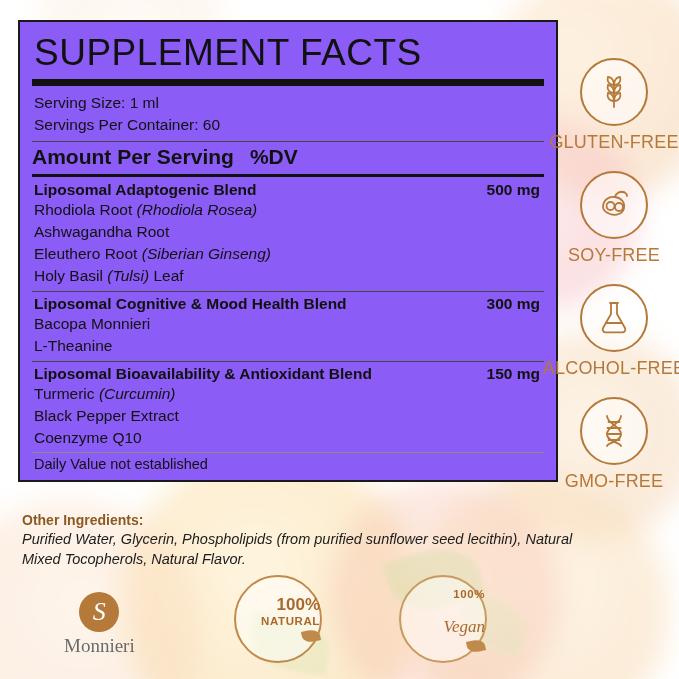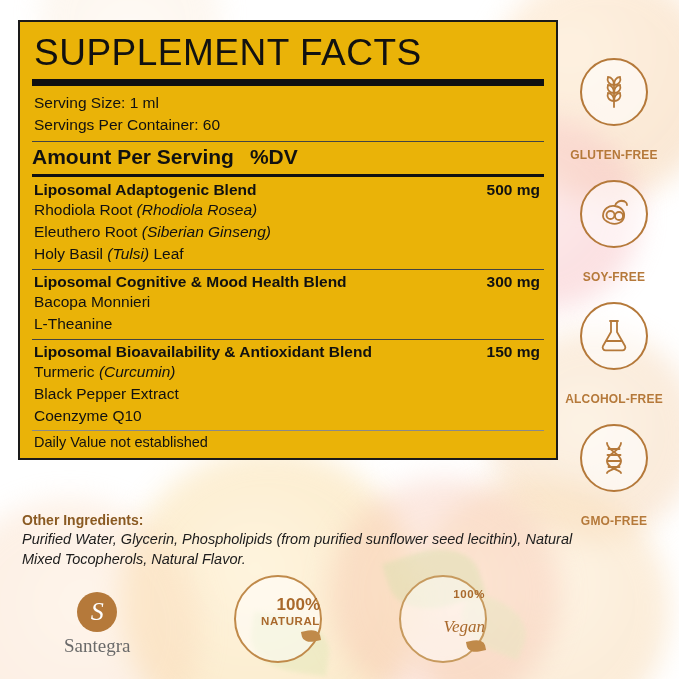--- a/index.html
+++ b/index.html
@@ -45,21 +45,21 @@
   .leaf.l1 { right: 200px; bottom: 70px; width: 90px; height: 60px; background: #cfe0a8; transform: rotate(-18deg); }
   .leaf.l2 { right: 150px; bottom: 30px; width: 70px; height: 48px; background: #e0e9bd; transform: rotate(22deg); }
   .leaf.l3 { left: 250px;  bottom: 8px;  width: 80px; height: 54px; background: #d8e6b0; transform: rotate(8deg); }
 
   
   .panel {
     position: absolute;
     left: 18px;
     top: 20px;
     width: 540px;
-    background: #eab308;
+    background: #8b5cf6;
     border: 2px solid #1a1a1a;
     box-sizing: border-box;
     padding: 10px 12px 8px 12px;
     z-index: 3;
   }
   .sf-title {
     font-size: 37px;
     letter-spacing: .5px;
     font-weight: 400;
     color: #111;
@@ -156,23 +156,23 @@
     width: 64px;
     height: 64px;
     border-radius: 50%;
     border: 2px solid #b5793a;
     display: flex;
     align-items: center;
     justify-content: center;
     background: rgba(255,255,255,.55);
   }
   .badge-label {
-    margin-top: 22px;
-    font-size: 12px;
-    font-weight: bold;
+    margin-top: 6px;
+    font-size: 18px;
+    font-weight: normal;
     color: #b5793a;
     letter-spacing: .2px;
     white-space: nowrap;
   }
 
   
   .seals {
     position: absolute;
     left: 14px;
     bottom: 8px;
@@ -284,20 +284,21 @@
     <span>%DV</span>
   </div>
 
   <div class="rule-med"></div>
 
   <div class="blend">
     <span>Liposomal Adaptogenic Blend</span>
     <span>500 mg</span>
   </div>
   <div class="ingredient"><span>Rhodiola Root </span><i>(Rhodiola Rosea)</i><span></span></div>
+  <div class="ingredient"><span>Ashwagandha Root</span><i></i><span></span></div>
   <div class="ingredient"><span>Eleuthero Root </span><i>(Siberian Ginseng)</i><span></span></div>
   <div class="ingredient"><span>Holy Basil </span><i>(Tulsi)</i><span> Leaf</span></div>
 
   <div class="rule-thin"></div>
 
   <div class="blend">
     <span>Liposomal Cognitive &amp; Mood Health Blend</span>
     <span>300 mg</span>
   </div>
   <div class="ingredient"><span>Bacopa Monnieri</span><i></i><span></span></div>
@@ -376,21 +377,21 @@
       </svg>
     </div>
     <div class="badge-label">GMO-FREE</div>
   </div>
 </div>
 
 <div class="seals">
 
   <div class="brand">
     <div class="brand-mark">S</div>
-    <div class="brand-name">Santegra</div>
+    <div class="brand-name">Monnieri</div>
   </div>
 
   <div class="seal natural">
     <div class="seal-top">100%</div>
     <div class="seal-sub">NATURAL</div>
     <div class="seal-leaf"></div>
   </div>
 
   <div class="seal vegan">
     <div class="seal-sub">100%</div>

